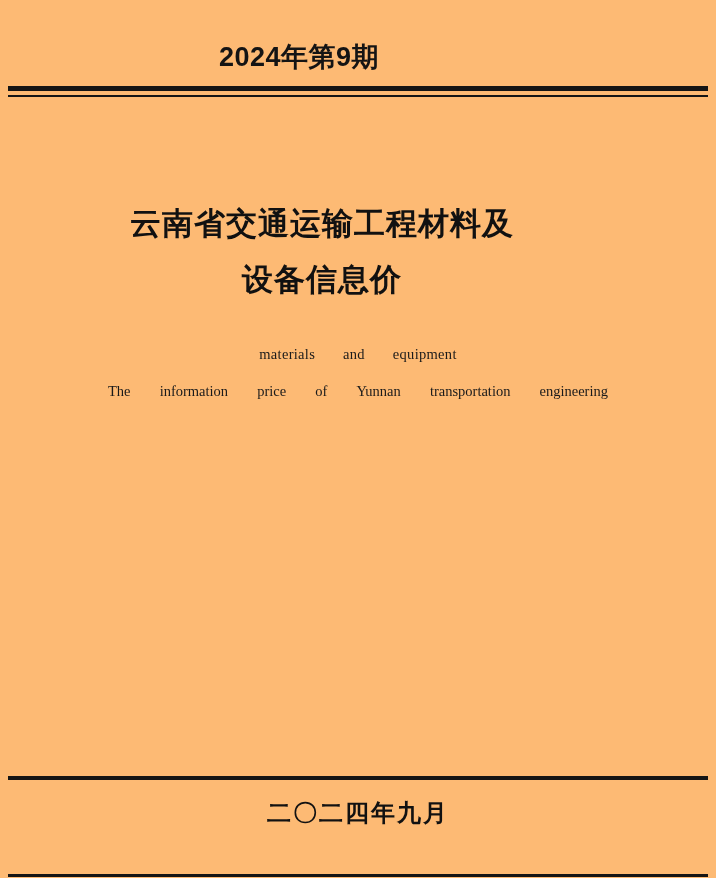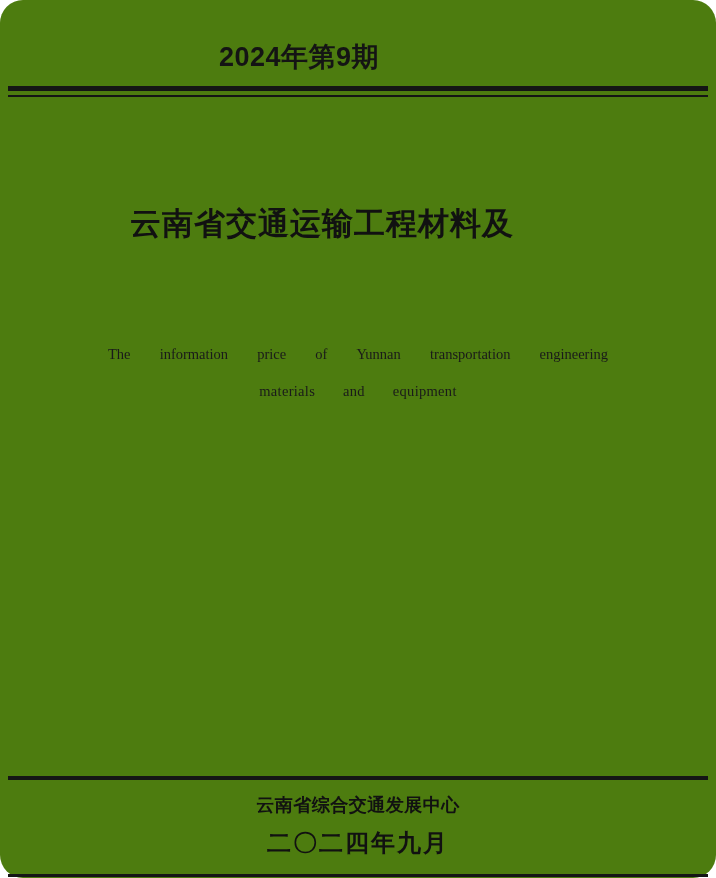--- a/index.html
+++ b/index.html
@@ -11,23 +11,22 @@
     width: 716px;
     height: 878px;
     font-family: "Liberation Sans", sans-serif;
     color: #111111;
     overflow: hidden;
   }
   .page {
     position: relative;
     width: 716px;
     height: 878px;
-    background: #4d7c0f;
+    background: #fdba74;
     box-sizing: border-box;
-    border-radius: 23px;
   }
 
   
   .header-row {
     position: absolute;
     top: 30px;
     left: 0;
     width: 716px;
     height: 54px;
     display: flex;
@@ -151,41 +150,41 @@
 
   <div class="header-row">
     <div class="header-issue">2024年第9期</div>
   </div>
 
   <div class="rule-top"></div>
   <div class="rule-top-thin"></div>
 
   <div class="title-block">
     <div class="title-line">云南省交通运输工程材料及</div>
+    <div class="title-line">设备信息价</div>
   </div>
 
   <div class="subtitle-block">
+    <div class="subtitle-line centered">
+      <span>materials</span>
+      <span>and</span>
+      <span>equipment</span>
+    </div>
     <div class="subtitle-line">
       <span>The</span>
       <span>information</span>
       <span>price</span>
       <span>of</span>
       <span>Yunnan</span>
       <span>transportation</span>
       <span>engineering</span>
     </div>
-    <div class="subtitle-line centered">
-      <span>materials</span>
-      <span>and</span>
-      <span>equipment</span>
-    </div>
   </div>
 
   <div class="rule-bottom"></div>
 
   <div class="footer-block">
-    <div class="footer-org">云南省综合交通发展中心</div>
     <div class="footer-date">二〇二四年九月</div>
   </div>
 
   <div class="rule-footer-edge"></div>
 
 </div>
 
 </body></html>

